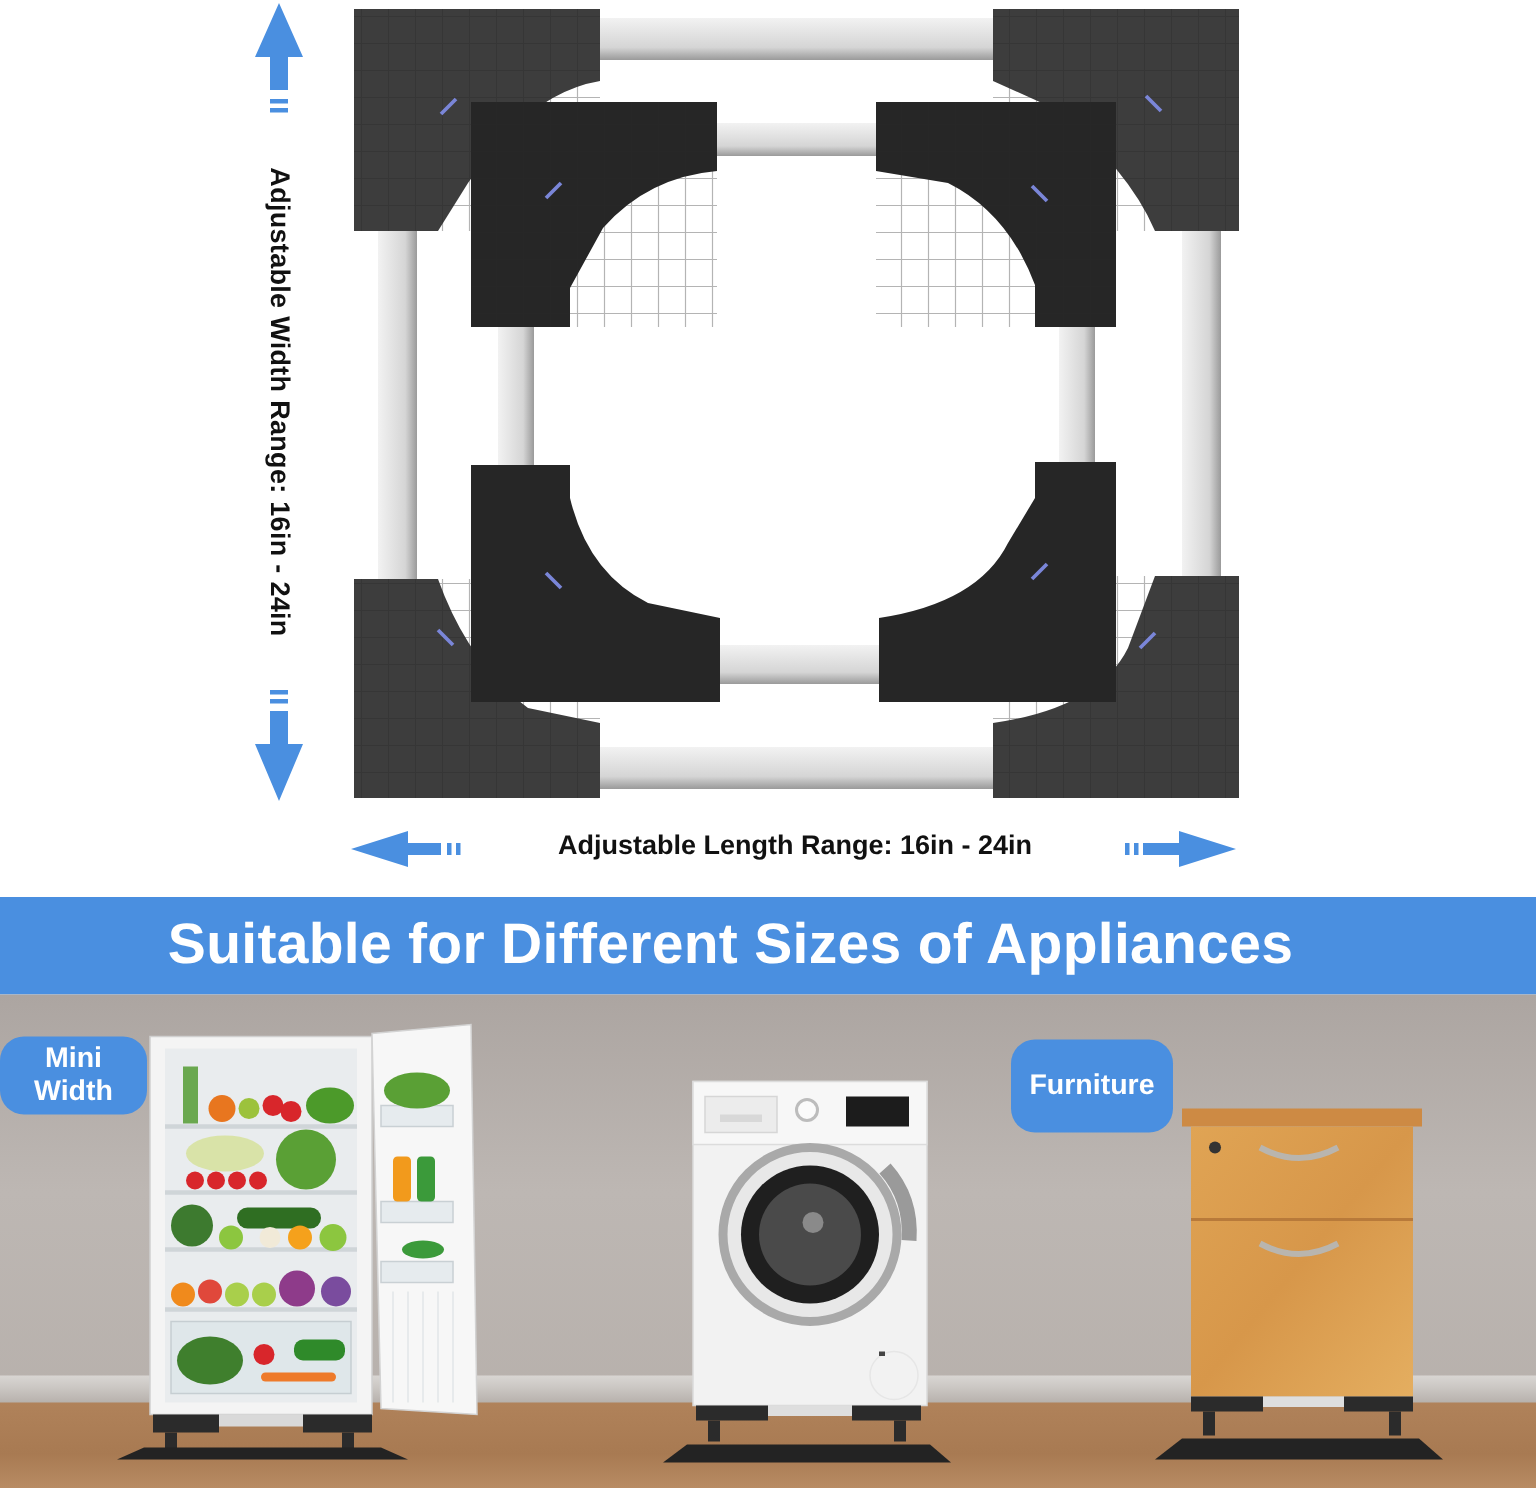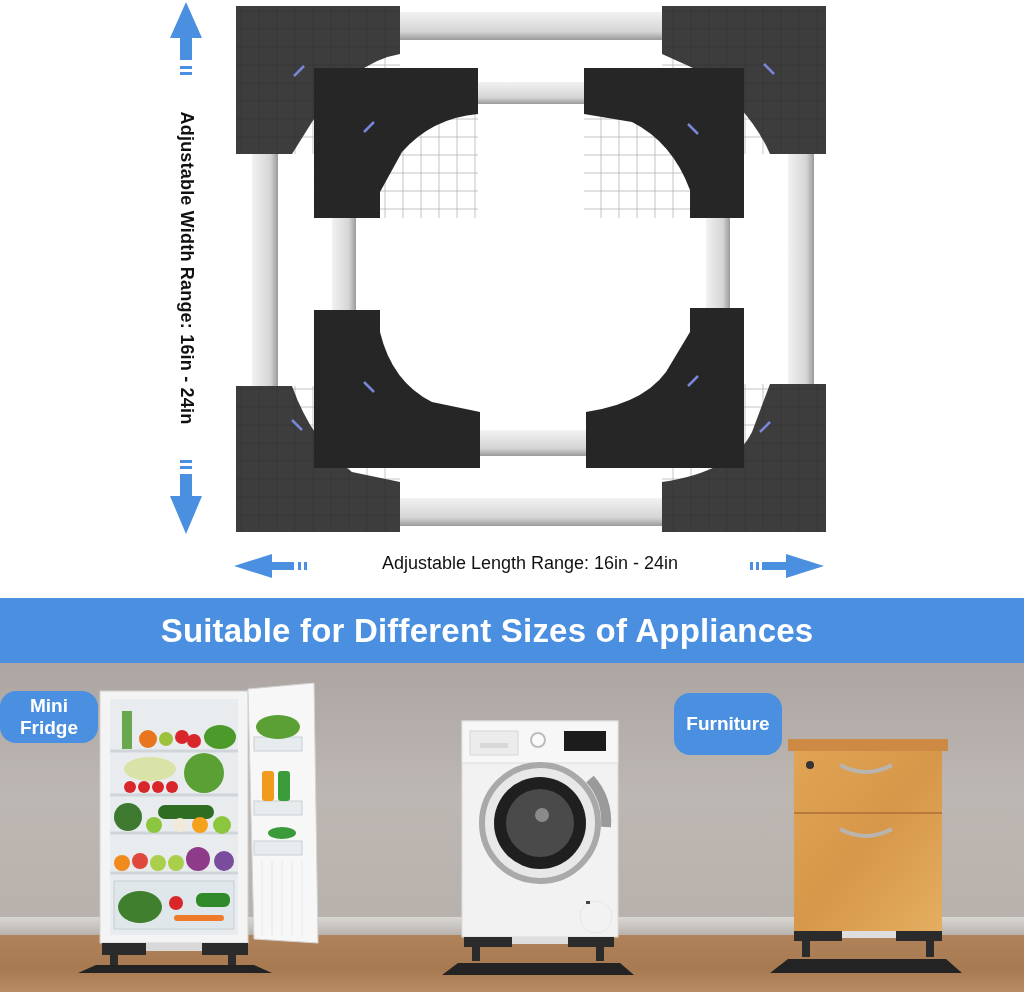--- a/index.html
+++ b/index.html
@@ -15,34 +15,34 @@
   .width-label {
     position: absolute; left: 186px; top: 268px;
     transform: translate(-50%, -50%) rotate(90deg);
     white-space: nowrap; font-weight: bold; font-size: 18px; color: #111;
     letter-spacing: 0.2px;
   }
 
   .length-row { position: absolute; top: 548px; left: 230px; width: 600px; height: 34px; }
   .length-label {
     position: absolute; left: 0; right: 0; top: 5px; text-align: center;
-    font-weight: normal; font-size: 18px; color: #111;
+    font-weight: bold; font-size: 18px; color: #111;
   }
   .h-arrow { position: absolute; top: 4px; }
 
   .stand { position: absolute; left: 232px; top: 2px; width: 598px; height: 534px; }
 
   
   .banner {
     position: absolute; left: 0; top: 598px; width: 1024px; height: 65px;
     background: #4a8fe0;
     display: flex; align-items: center; justify-content: center;
   }
   .banner-title {
-    color: #fff; font-weight: bold; font-size: 33px; letter-spacing: 0.2px;
+    color: #fff; font-weight: bold; font-size: 38px; letter-spacing: 0.2px;
     margin-left: -50px;
   }
 
   
   .scene { position: absolute; left: 0; top: 663px; width: 1024px; height: 329px; overflow: hidden;
     background: linear-gradient(#aca5a1 0%, #bdb7b3 40%, #b5aea9 100%); }
   .baseboard { position: absolute; left: 0; top: 254px; width: 1024px; height: 18px;
     background: linear-gradient(#d9d6d3, #c9c5c1 50%, #b7b1ac); }
   .floor { position: absolute; left: 0; top: 272px; width: 1024px; height: 57px;
     background: linear-gradient(#b0825a, #a87a52 60%, #b88b63); }
@@ -160,21 +160,21 @@
   <span class="banner-title">Suitable for Different Sizes of Appliances</span>
 </div>
 
 <div class="scene">
   <div class="baseboard"></div>
   <div class="floor"></div>
 
   <div class="pill" style="left:0; top:28px; width:98px; height:52px;">
     <div>
         <div>Mini</div>
-        <div>Fridge</div>
+        <div>Width</div>
       </div>
   </div>
   <div class="pill" style="left:674px; top:30px; width:108px; height:62px;">
     <span>Furniture</span>
   </div>
 
   <svg class="appliance" style="left:78px; top:14px;" width="250" height="300" viewBox="0 0 250 300">
 
     <rect x="22" y="14" width="148" height="252" fill="#f4f4f4" stroke="#d0d0d0"></rect>
     <rect x="32" y="22" width="128" height="236" fill="#e9ecee"></rect>

